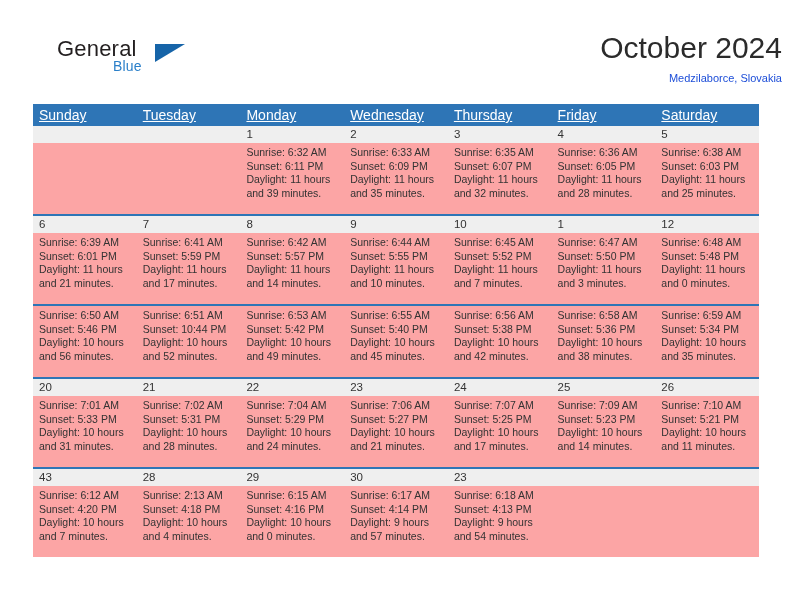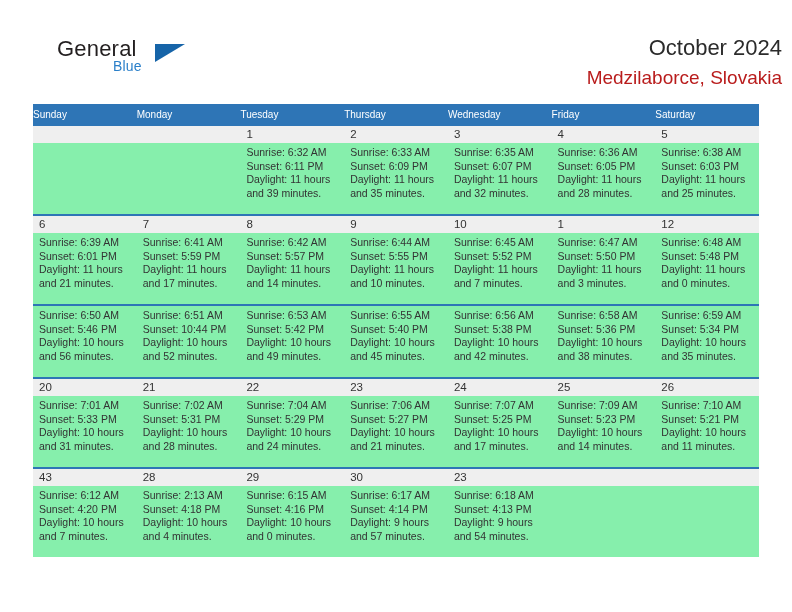--- a/index.html
+++ b/index.html
@@ -65,70 +65,72 @@
     border-bottom: 18px solid transparent;
   }
 
   .title-block {
     position: absolute;
     right: 34px;
     top: 32px;
     text-align: right;
   }
   .cal-title {
-    font-size: 22px;
+    font-size: 30px;
     color: #2b2b2b;
     line-height: 32px;
     font-weight: normal;
     white-space: nowrap;
   }
   .cal-subtitle {
-    font-size: 19px;
-    color: #b91c1c;
+    font-size: 11px;
+    color: #1d4ed8;
     line-height: 20px;
     margin-top: 4px;
     white-space: nowrap;
   }
 
   
   .calendar {
     position: absolute;
     left: 33px;
     top: 104px;
     width: 726px;
   }
   .dow-row {
     display: flex;
     background: #2e75b6;
     height: 22px;
   }
   .dow-cell {
     flex: 1 1 0;
     color: #ffffff;
-    font-size: 10px;
+    font-size: 14px;
     line-height: 22px;
+    padding-left: 6px;
     box-sizing: border-box;
     white-space: nowrap;
     overflow: hidden;
+    text-decoration: underline;
   }
 
   .week {
     position: relative;
   }
   .week + .week {
     border-top: 2px solid #2e75b6;
   }
   .week-numbers {
     display: flex;
     background: #efefef;
     height: 17px;
   }
   .week-body {
     display: flex;
-    background: #86efac;
+    background: #fca5a5;
     height: 71px;
   }
   .daynum-cell {
     flex: 1 1 0;
     box-sizing: border-box;
     padding-left: 6px;
     font-size: 11.5px;
     line-height: 17px;
     color: #333333;
   }
@@ -160,24 +162,24 @@
     <div class="title-block">
       <div class="cal-title">October 2024</div>
       <div class="cal-subtitle">Medzilaborce, Slovakia</div>
     </div>
 
   </div>
 
   <div class="calendar">
     <div class="dow-row" id="dow-row">
         <div class="dow-cell">Sunday</div>
+        <div class="dow-cell">Tuesday</div>
         <div class="dow-cell">Monday</div>
-        <div class="dow-cell">Tuesday</div>
+        <div class="dow-cell">Wednesday</div>
         <div class="dow-cell">Thursday</div>
-        <div class="dow-cell">Wednesday</div>
         <div class="dow-cell">Friday</div>
         <div class="dow-cell">Saturday</div>
       </div>
     <div id="weeks-container">
         <div class="week">
           <div class="week-numbers">
             <div class="daynum-cell"></div>
             <div class="daynum-cell"></div>
             <div class="daynum-cell">1</div>
             <div class="daynum-cell">2</div>

